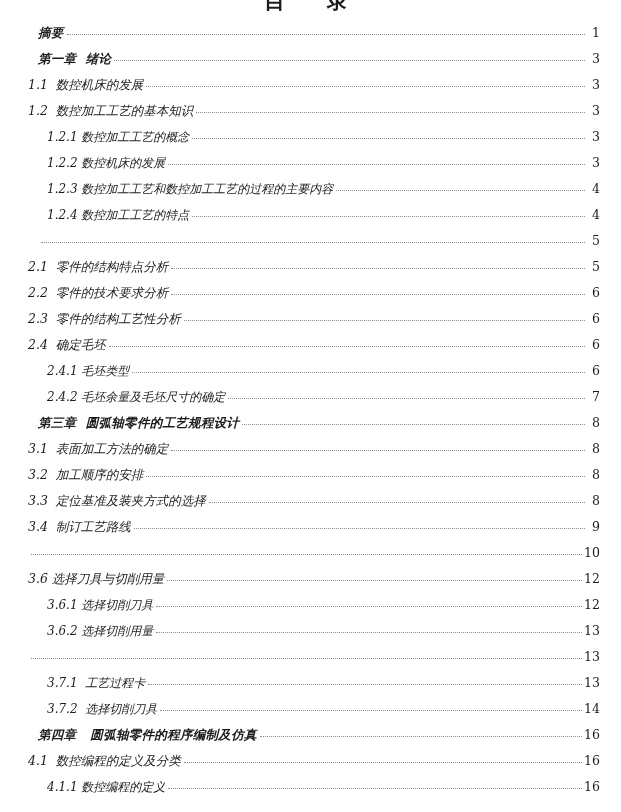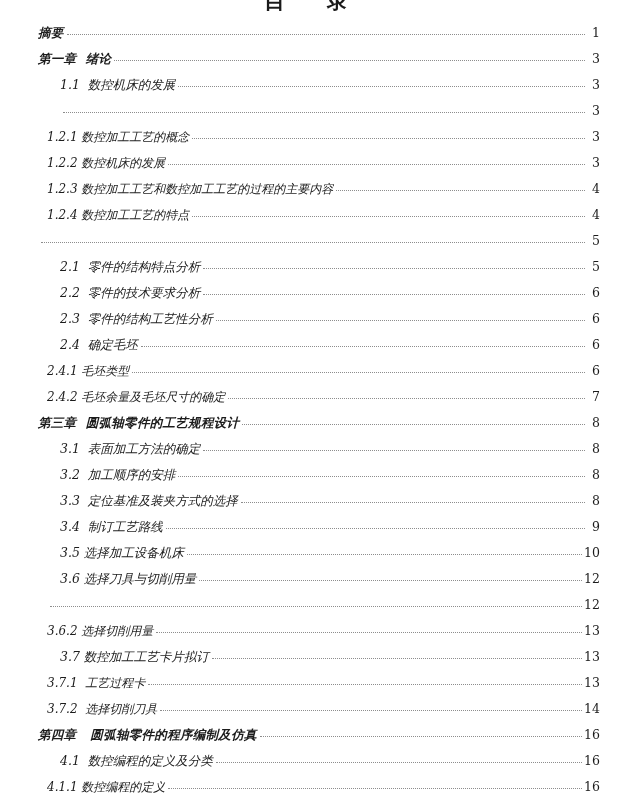--- a/index.html
+++ b/index.html
@@ -87,21 +87,21 @@
     flex: 0 0 auto;
     font-size: 12.5px;
     color: #1c1c1c;
     text-align: right;
     min-width: 13px;
     font-family: "DejaVu Serif", "Liberation Serif", serif;
   }
 
   
   .lvl0  { padding-left: 38px; }
-  .lvl1  { padding-left: 60px; }
+  .lvl1  { padding-left: 28px; }
   .lvl2  { padding-left: 47px; }
 
   .style-cn-bold .toc-label {
     font-family: "DejaVu Sans", "Liberation Sans", sans-serif;
     font-weight: bold;
     font-size: 12.5px;
     letter-spacing: 0.3px;
   }
   .style-cn-bold .toc-page {
     font-family: "DejaVu Serif", "Liberation Serif", serif;
@@ -144,20 +144,21 @@
         <span class="toc-label">第一章  绪论</span>
         <span class="leader"></span>
         <span class="toc-page">3</span>
       </div>
       <div class="toc-row lvl1 style-normal">
         <span class="toc-label">1.1  数控机床的发展</span>
         <span class="leader"></span>
         <span class="toc-page">3</span>
       </div>
       <div class="toc-row lvl1 style-normal">
+        <span class="toc-label">1.2  数控加工工艺的基本知识</span>
         <span class="leader"></span>
         <span class="toc-page">3</span>
       </div>
       <div class="toc-row lvl2 style-sub">
         <span class="toc-label">1.2.1 数控加工工艺的概念</span>
         <span class="leader"></span>
         <span class="toc-page">3</span>
       </div>
       <div class="toc-row lvl2 style-sub">
         <span class="toc-label">1.2.2 数控机床的发展</span>
@@ -227,40 +228,39 @@
         <span class="toc-label">3.3  定位基准及装夹方式的选择</span>
         <span class="leader"></span>
         <span class="toc-page">8</span>
       </div>
       <div class="toc-row lvl1 style-normal">
         <span class="toc-label">3.4  制订工艺路线</span>
         <span class="leader"></span>
         <span class="toc-page">9</span>
       </div>
       <div class="toc-row lvl1 style-normal">
-        <span class="toc-label">3.5 选择加工设备机床</span>
         <span class="leader"></span>
         <span class="toc-page">10</span>
       </div>
       <div class="toc-row lvl1 style-normal">
         <span class="toc-label">3.6 选择刀具与切削用量</span>
         <span class="leader"></span>
         <span class="toc-page">12</span>
       </div>
       <div class="toc-row lvl2 style-sub">
+        <span class="toc-label">3.6.1 选择切削刀具</span>
         <span class="leader"></span>
         <span class="toc-page">12</span>
       </div>
       <div class="toc-row lvl2 style-sub">
         <span class="toc-label">3.6.2 选择切削用量</span>
         <span class="leader"></span>
         <span class="toc-page">13</span>
       </div>
       <div class="toc-row lvl1 style-normal">
-        <span class="toc-label">3.7 数控加工工艺卡片拟订</span>
         <span class="leader"></span>
         <span class="toc-page">13</span>
       </div>
       <div class="toc-row lvl2 style-sub">
         <span class="toc-label">3.7.1  工艺过程卡</span>
         <span class="leader"></span>
         <span class="toc-page">13</span>
       </div>
       <div class="toc-row lvl2 style-sub">
         <span class="toc-label">3.7.2  选择切削刀具</span>

